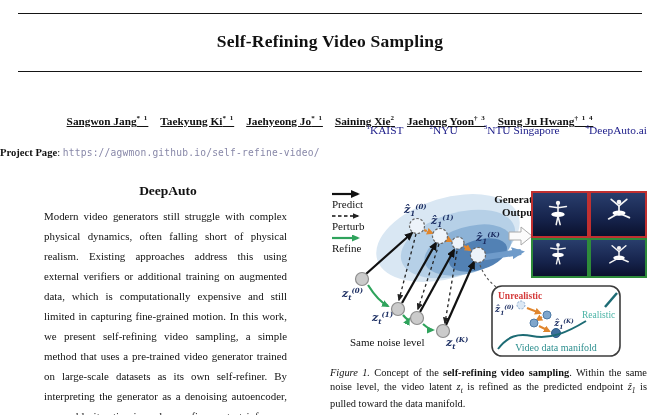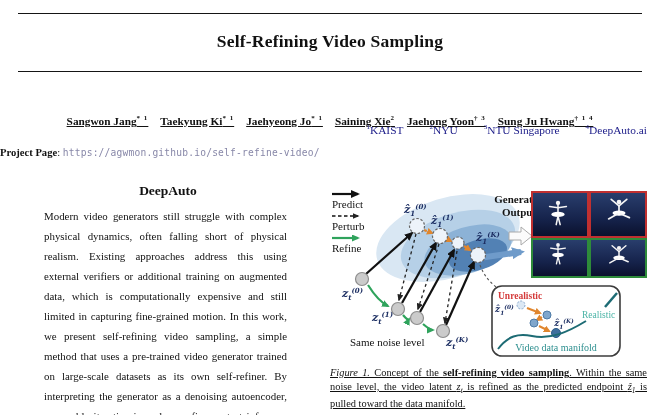--- a/index.html
+++ b/index.html
@@ -21,21 +21,21 @@
   .project{position:absolute;top:147px;left:0;width:100%;text-align:left;font-size:10.6px;}
   .pp-label{font-weight:bold;}
   .pp-url{font-family:"DejaVu Sans Mono",monospace;font-size:9.6px;color:#8787a8;
           text-decoration:none;letter-spacing:.2px;}
   .abstract-head{position:absolute;top:183px;left:18px;width:300px;text-align:center;
                  font-size:13.5px;font-weight:bold;}
   .abstract-text{position:absolute;top:206px;left:44px;width:243px;margin:0;
                  font-size:10.9px;line-height:20px;text-align:justify;}
   .fig{position:absolute;left:328px;top:186px;width:322px;height:178px;}
   .caption{position:absolute;left:330px;top:366px;width:317px;margin:0;
-           font-size:10.4px;line-height:13.6px;text-align:justify;text-decoration:underline;}
+           font-size:10.4px;line-height:13.6px;text-align:justify;}
   .cap-tag{font-style:italic;}
   .cap-bold{font-weight:bold;}
   .cap-math{font-style:italic;}
   .caption sub{font-size:7.5px;}
   svg text{font-family:"Liberation Serif",serif;}
   .figtext{font-size:11px;fill:#141414;}
   .gen-label{font-size:11px;font-weight:600;fill:#141414;}
   .math{font-family:"DejaVu Serif",serif;font-style:italic;font-weight:bold;
         fill:#1d2f63;font-size:11px;}
   .math .tsub,.math .tsup{font-size:7px;}

